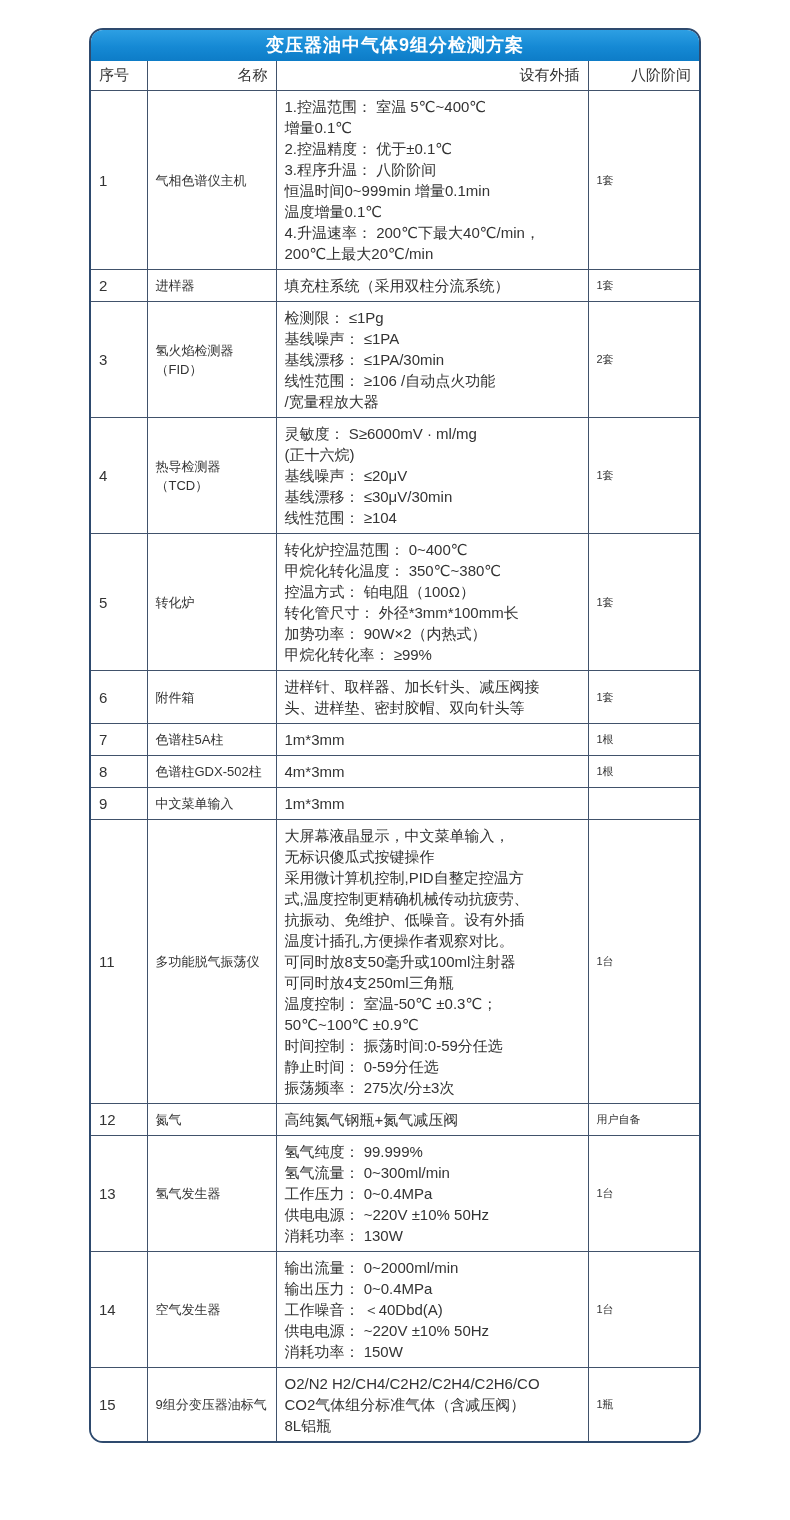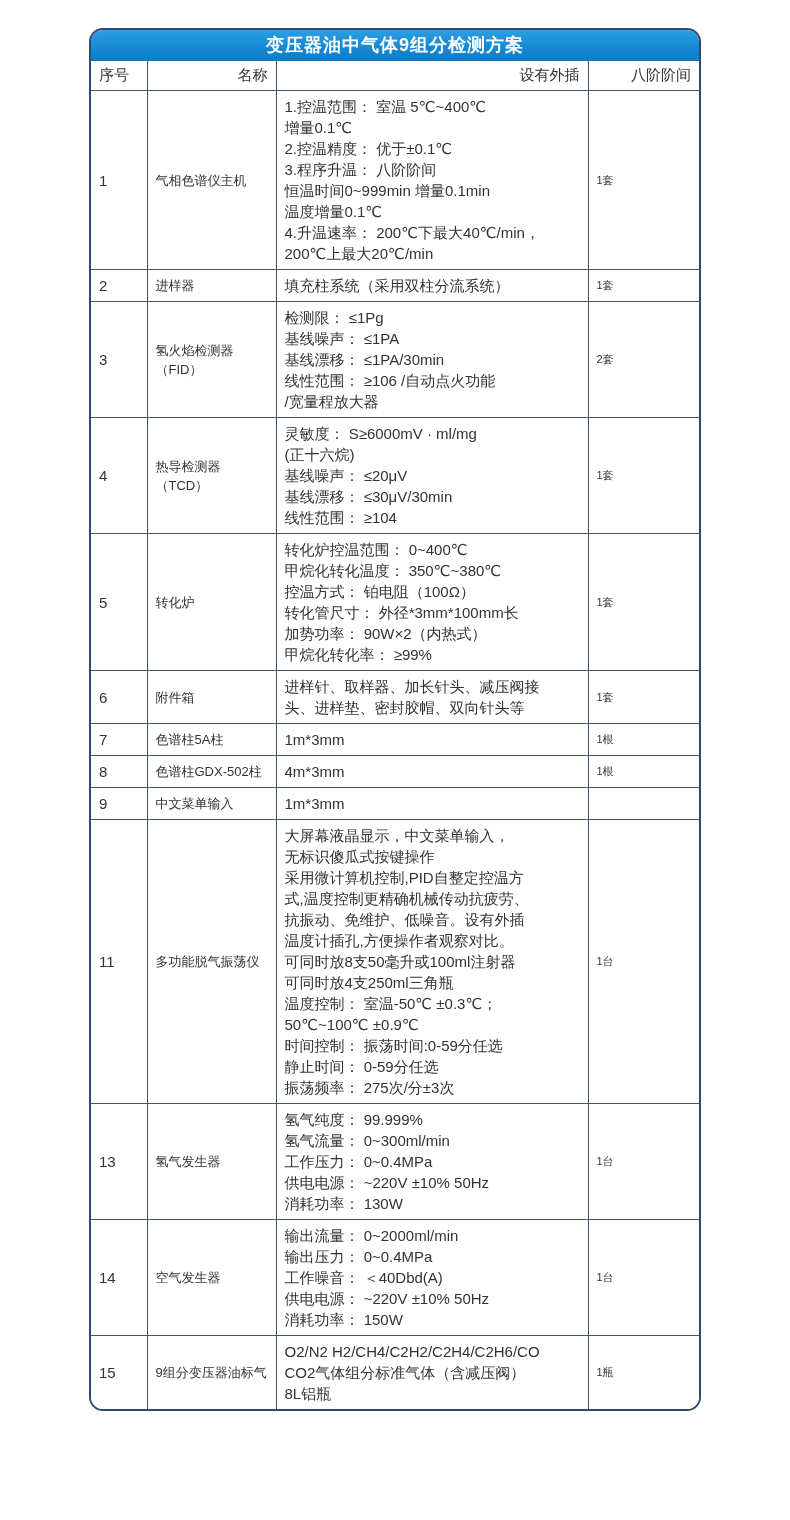--- a/index.html
+++ b/index.html
@@ -144,20 +144,26 @@
 可同时放8支50毫升或100ml注射器
 可同时放4支250ml三角瓶
 温度控制： 室温-50℃ ±0.3℃；
  50℃~100℃ ±0.9℃
 时间控制： 振荡时间:0-59分任选
 静止时间： 0-59分任选
 振荡频率： 275次/分±3次</td>
           <td class="c-qty">1台</td>
         </tr>
         <tr>
+          <td class="c-no">12</td>
+          <td class="c-name">氮气</td>
+          <td class="c-spec">高纯氮气钢瓶+氮气减压阀</td>
+          <td class="c-qty">用户自备</td>
+        </tr>
+        <tr>
           <td class="c-no">13</td>
           <td class="c-name">氢气发生器</td>
           <td class="c-spec">氢气纯度： 99.999%
 氢气流量： 0~300ml/min
 工作压力： 0~0.4MPa
 供电电源： ~220V ±10% 50Hz
 消耗功率： 130W</td>
           <td class="c-qty">1台</td>
         </tr>
         <tr>

